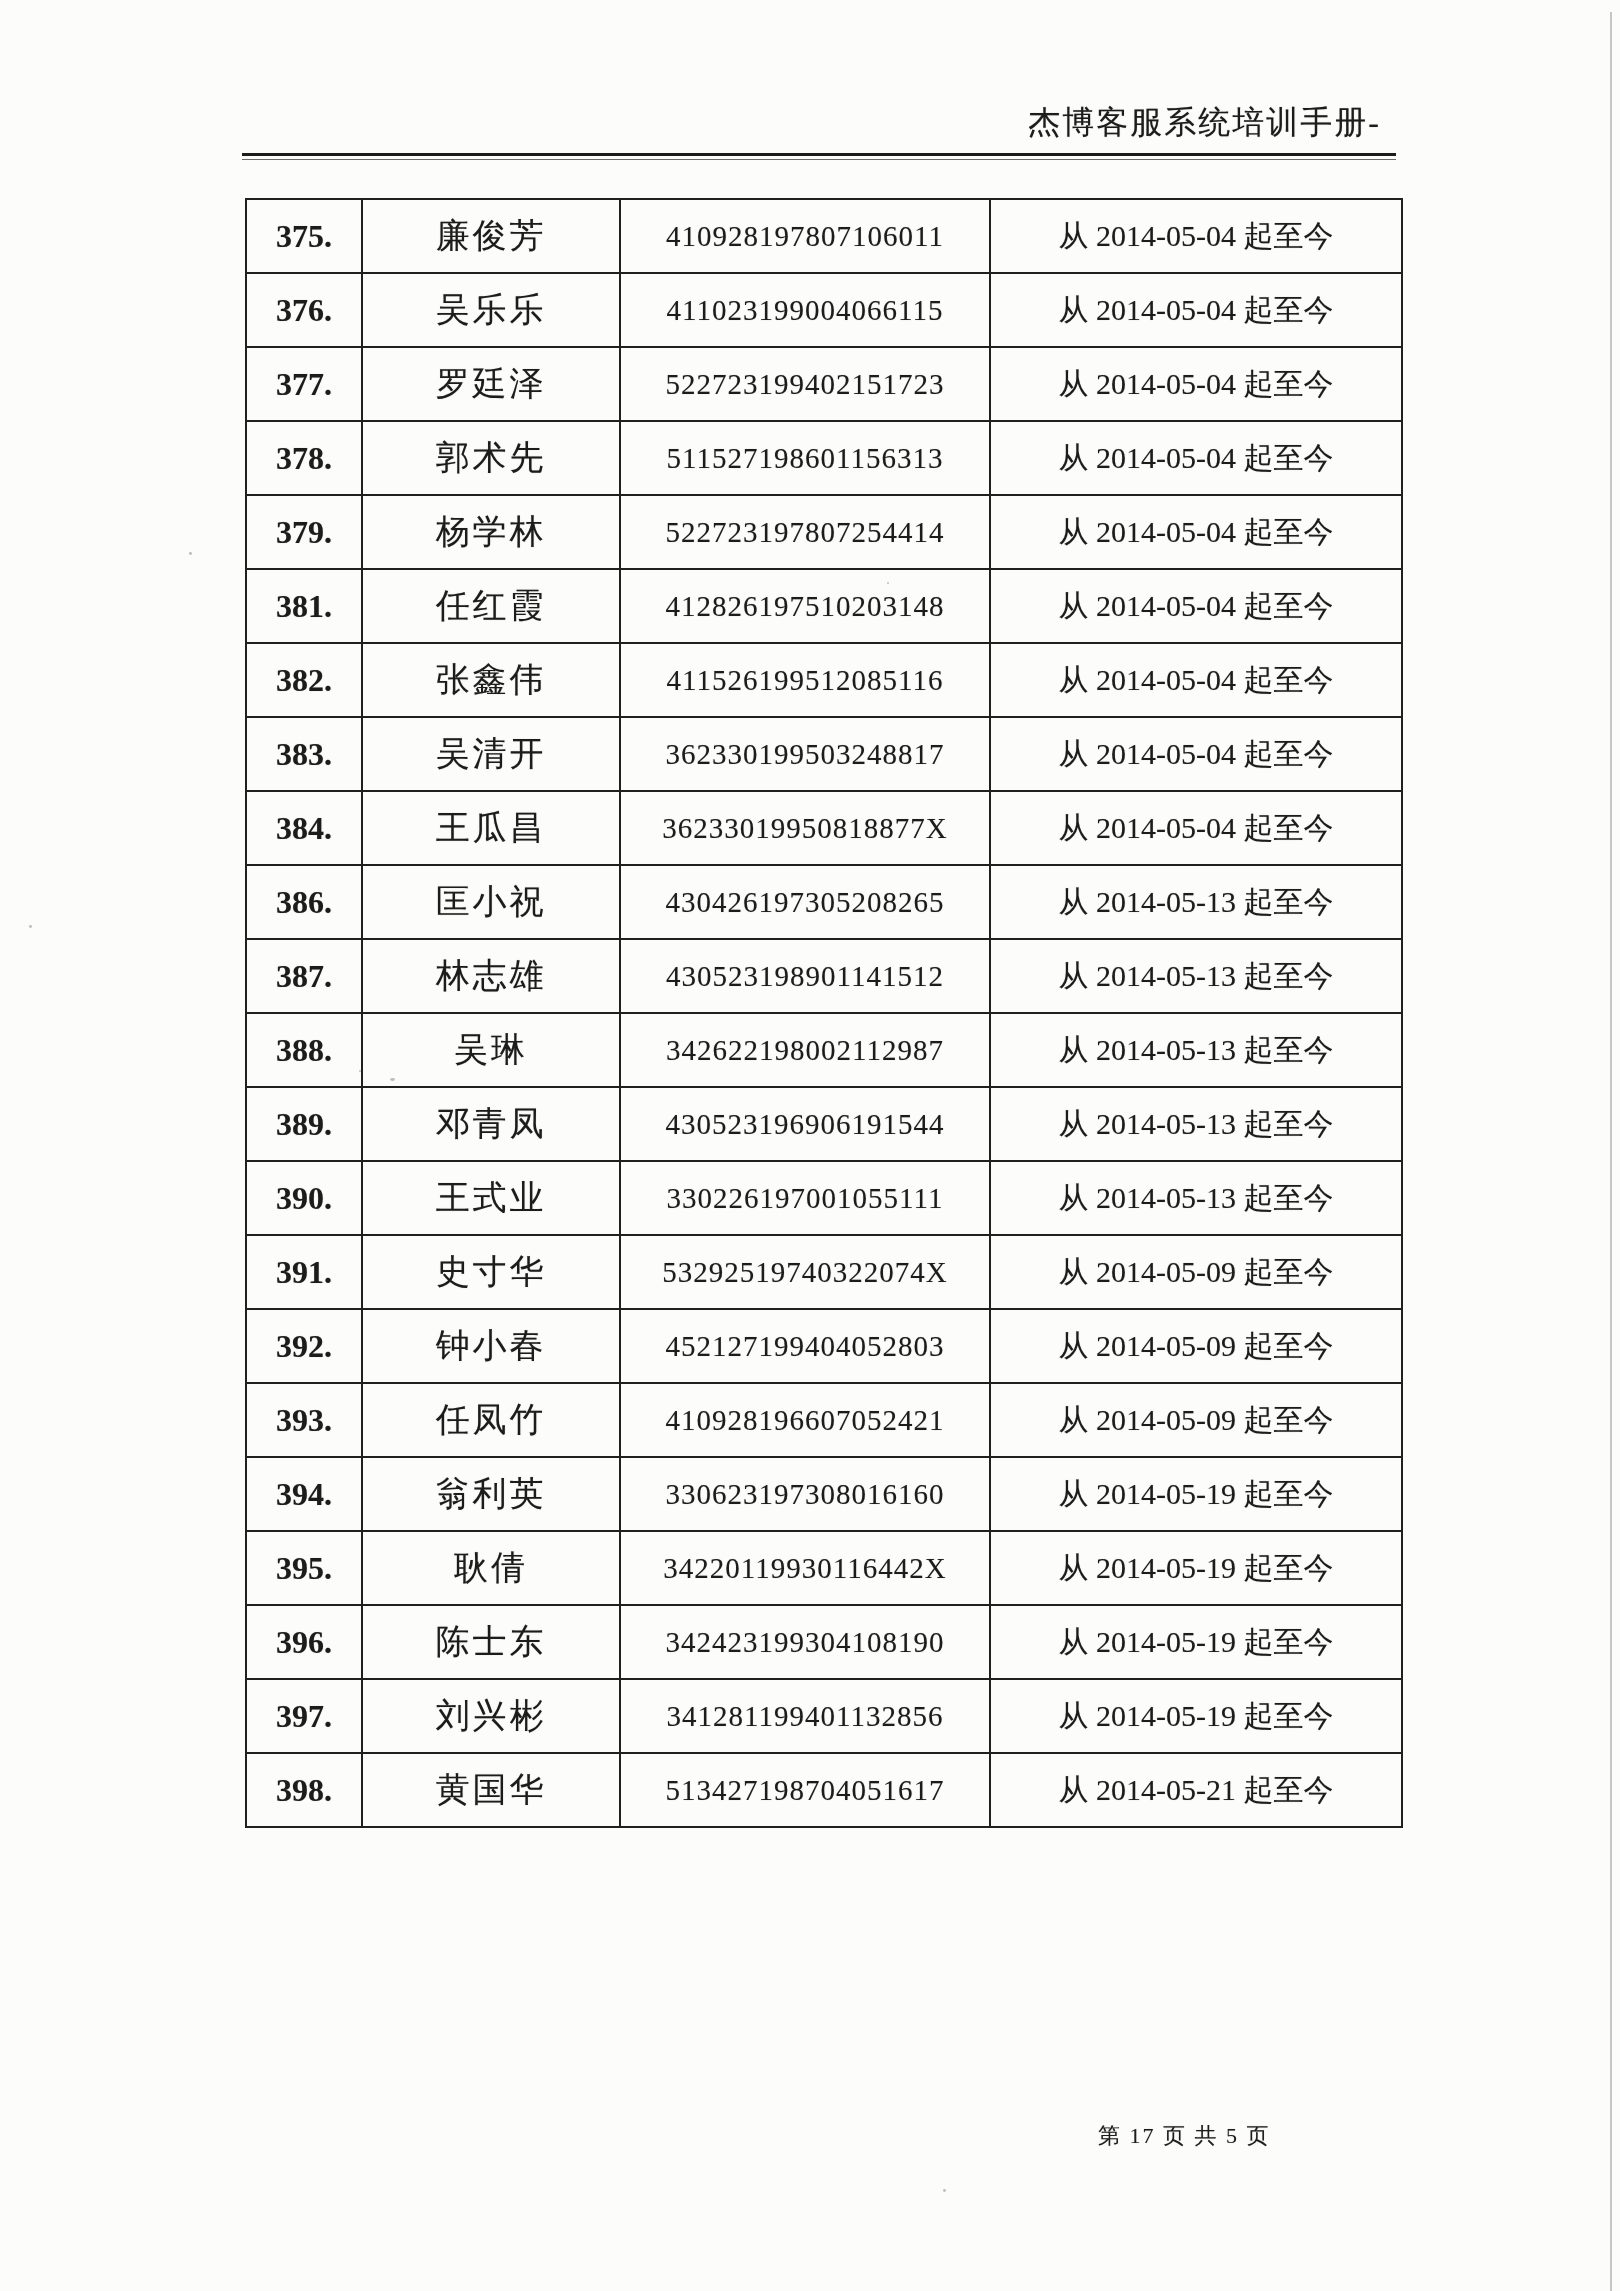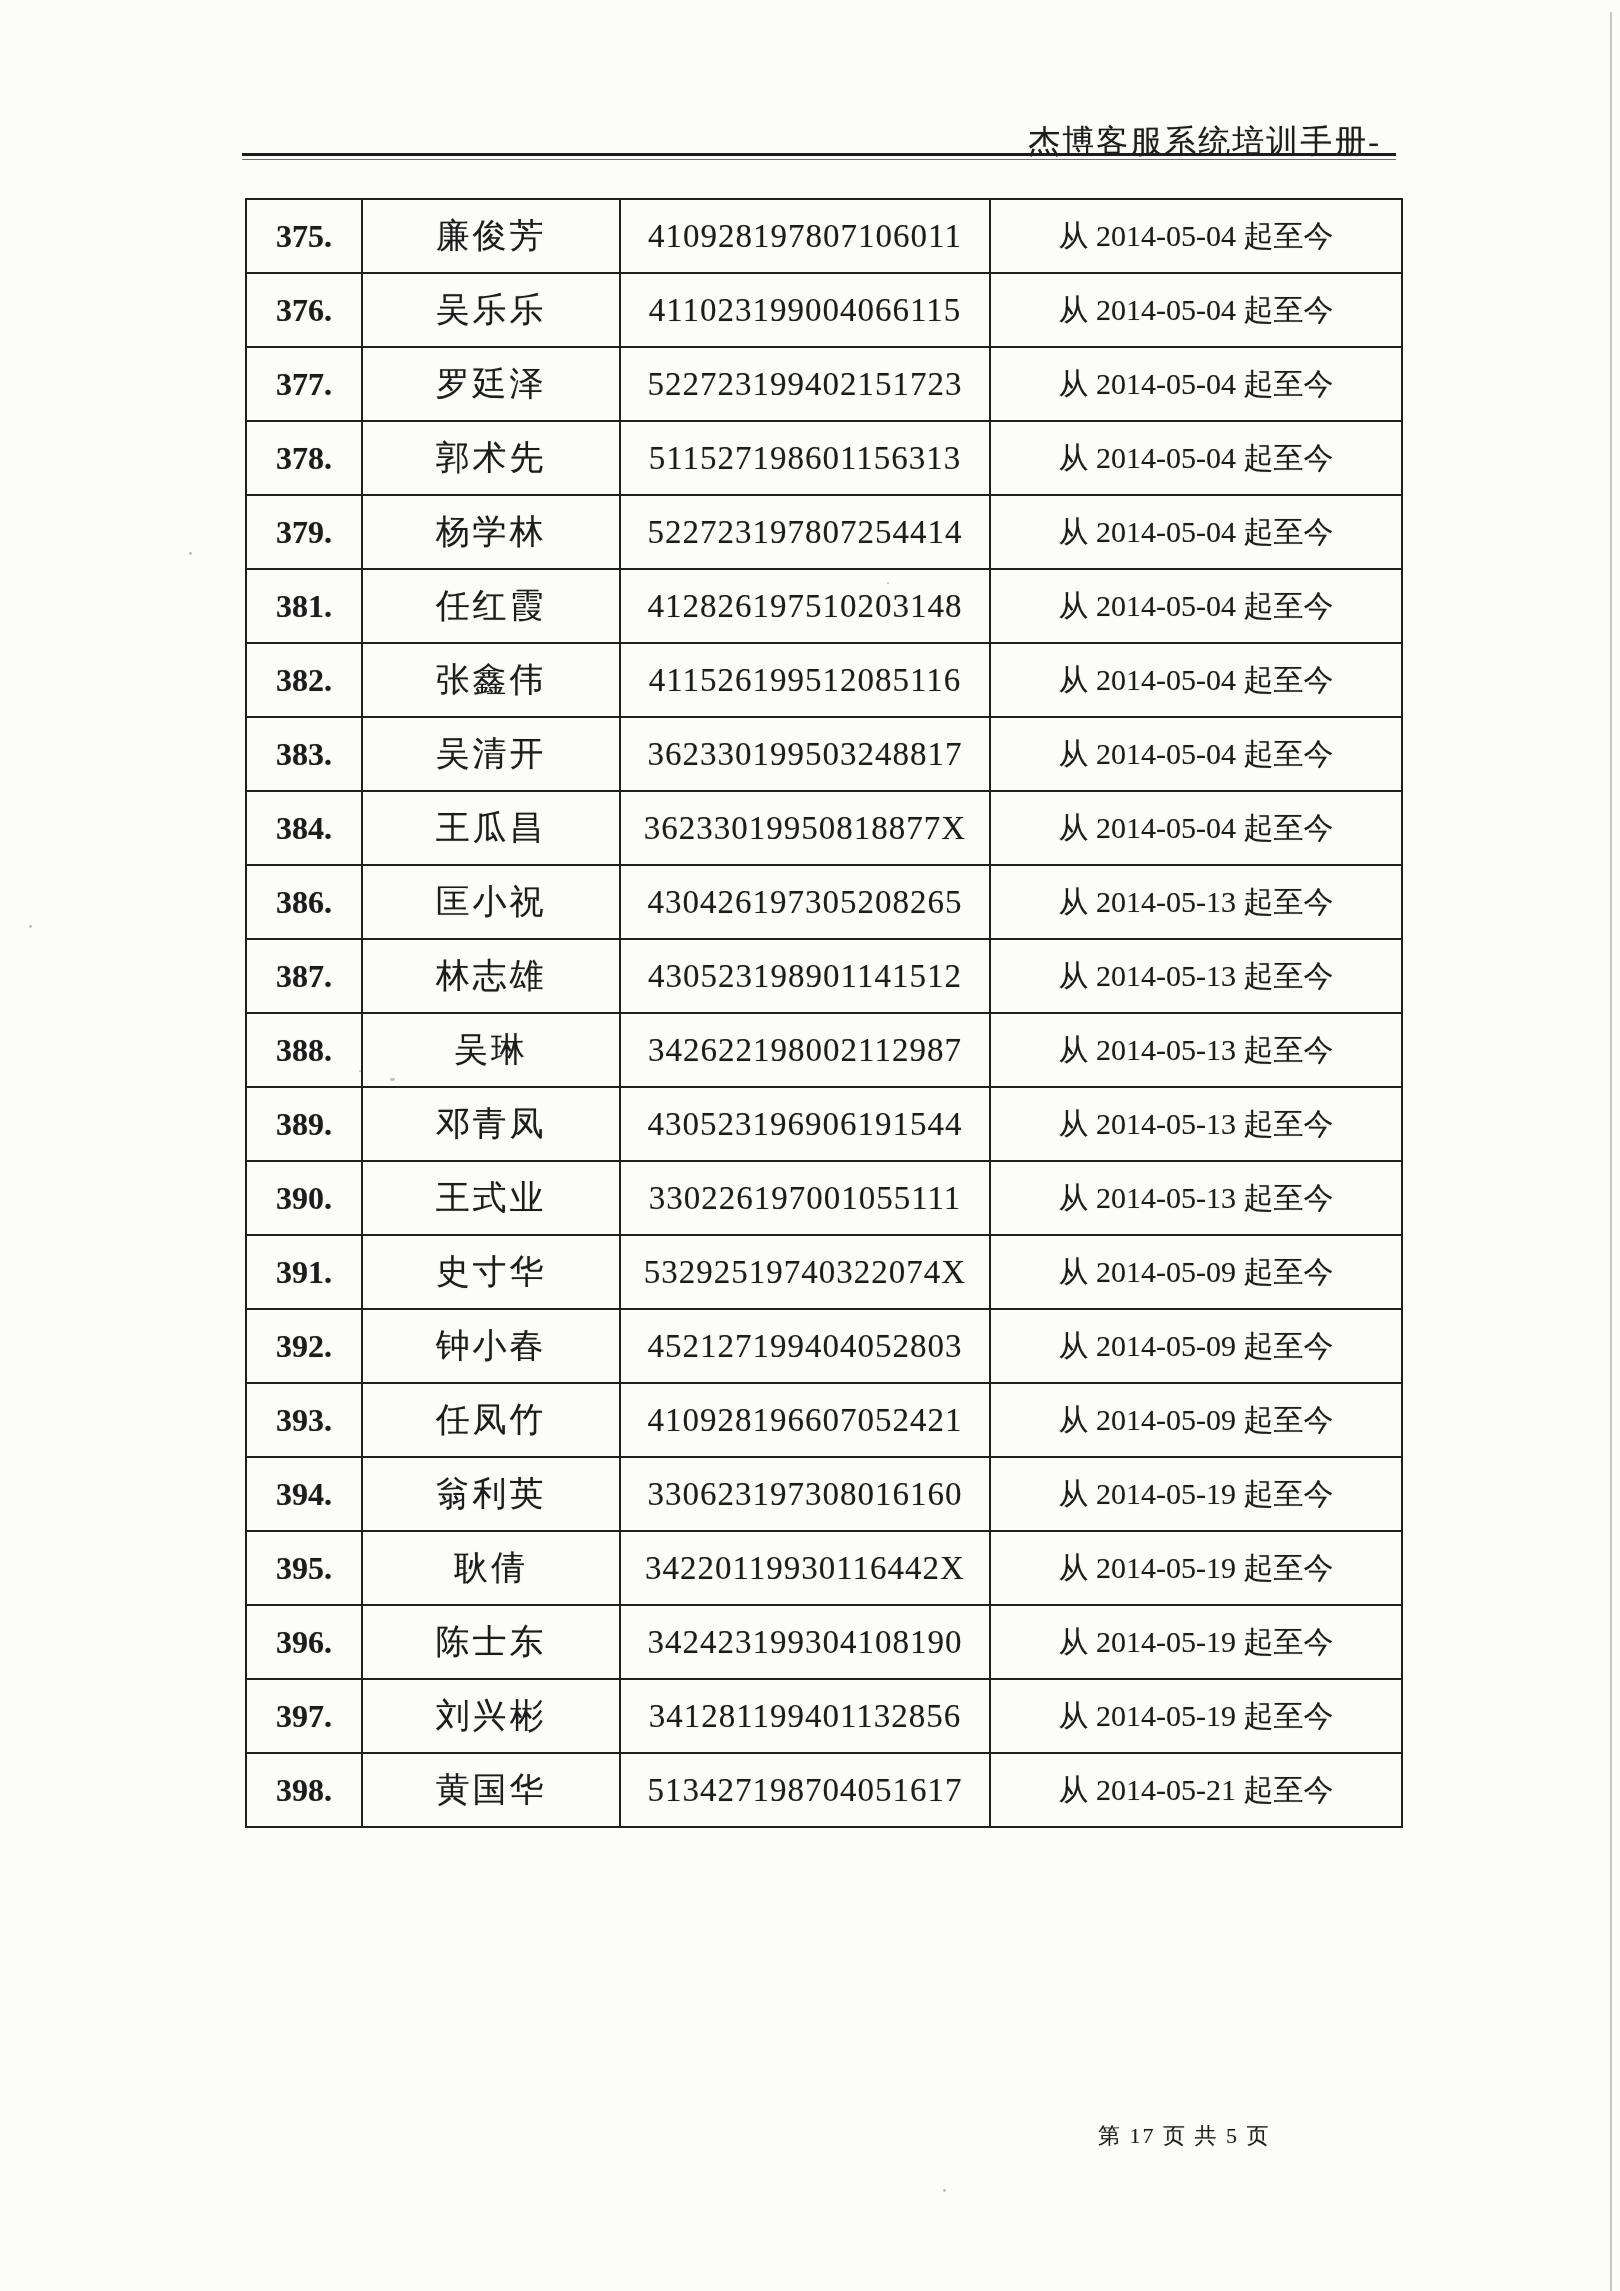--- a/index.html
+++ b/index.html
@@ -6,21 +6,21 @@
   .page{
     position:relative;
     width:1620px;height:2292px;
     background:#fcfcfa;
     overflow:hidden;
     font-family:"Liberation Serif","DejaVu Serif",serif;
     color:#1c1c1c;
   }
   .header-title{
     position:absolute;
-    top:120px;right:239px;
+    top:101px;right:239px;
     font-size:32px;
     letter-spacing:2px;
     white-space:nowrap;
     text-shadow:0 0 1px rgba(0,0,0,.35);
   }
   .header-rule{
     position:absolute;
     left:242px;top:153px;
     width:1154px;height:2.9px;
     border-top:3.9px solid #1c1c1c;
@@ -46,21 +46,21 @@
     overflow:hidden;
     white-space:nowrap;
   }
   td.c-no{
     text-align:left;
     padding-left:15.7px;
     font-weight:bold;
     font-size:32px;
   }
   td.c-name{font-size:34px;letter-spacing:2.9px;border-radius:11px;}
-  td.c-id{font-size:33px;letter-spacing:1px;}
+  td.c-id{font-size:29px;letter-spacing:1px;}
   td.c-period{font-size:30px;}
   .footer{
     position:absolute;
     left:1098px;top:2121px;
     font-size:22px;
     letter-spacing:2px;
     white-space:nowrap;
     text-shadow:0 0 1px rgba(0,0,0,.3);
   }
   .scan-edge{

